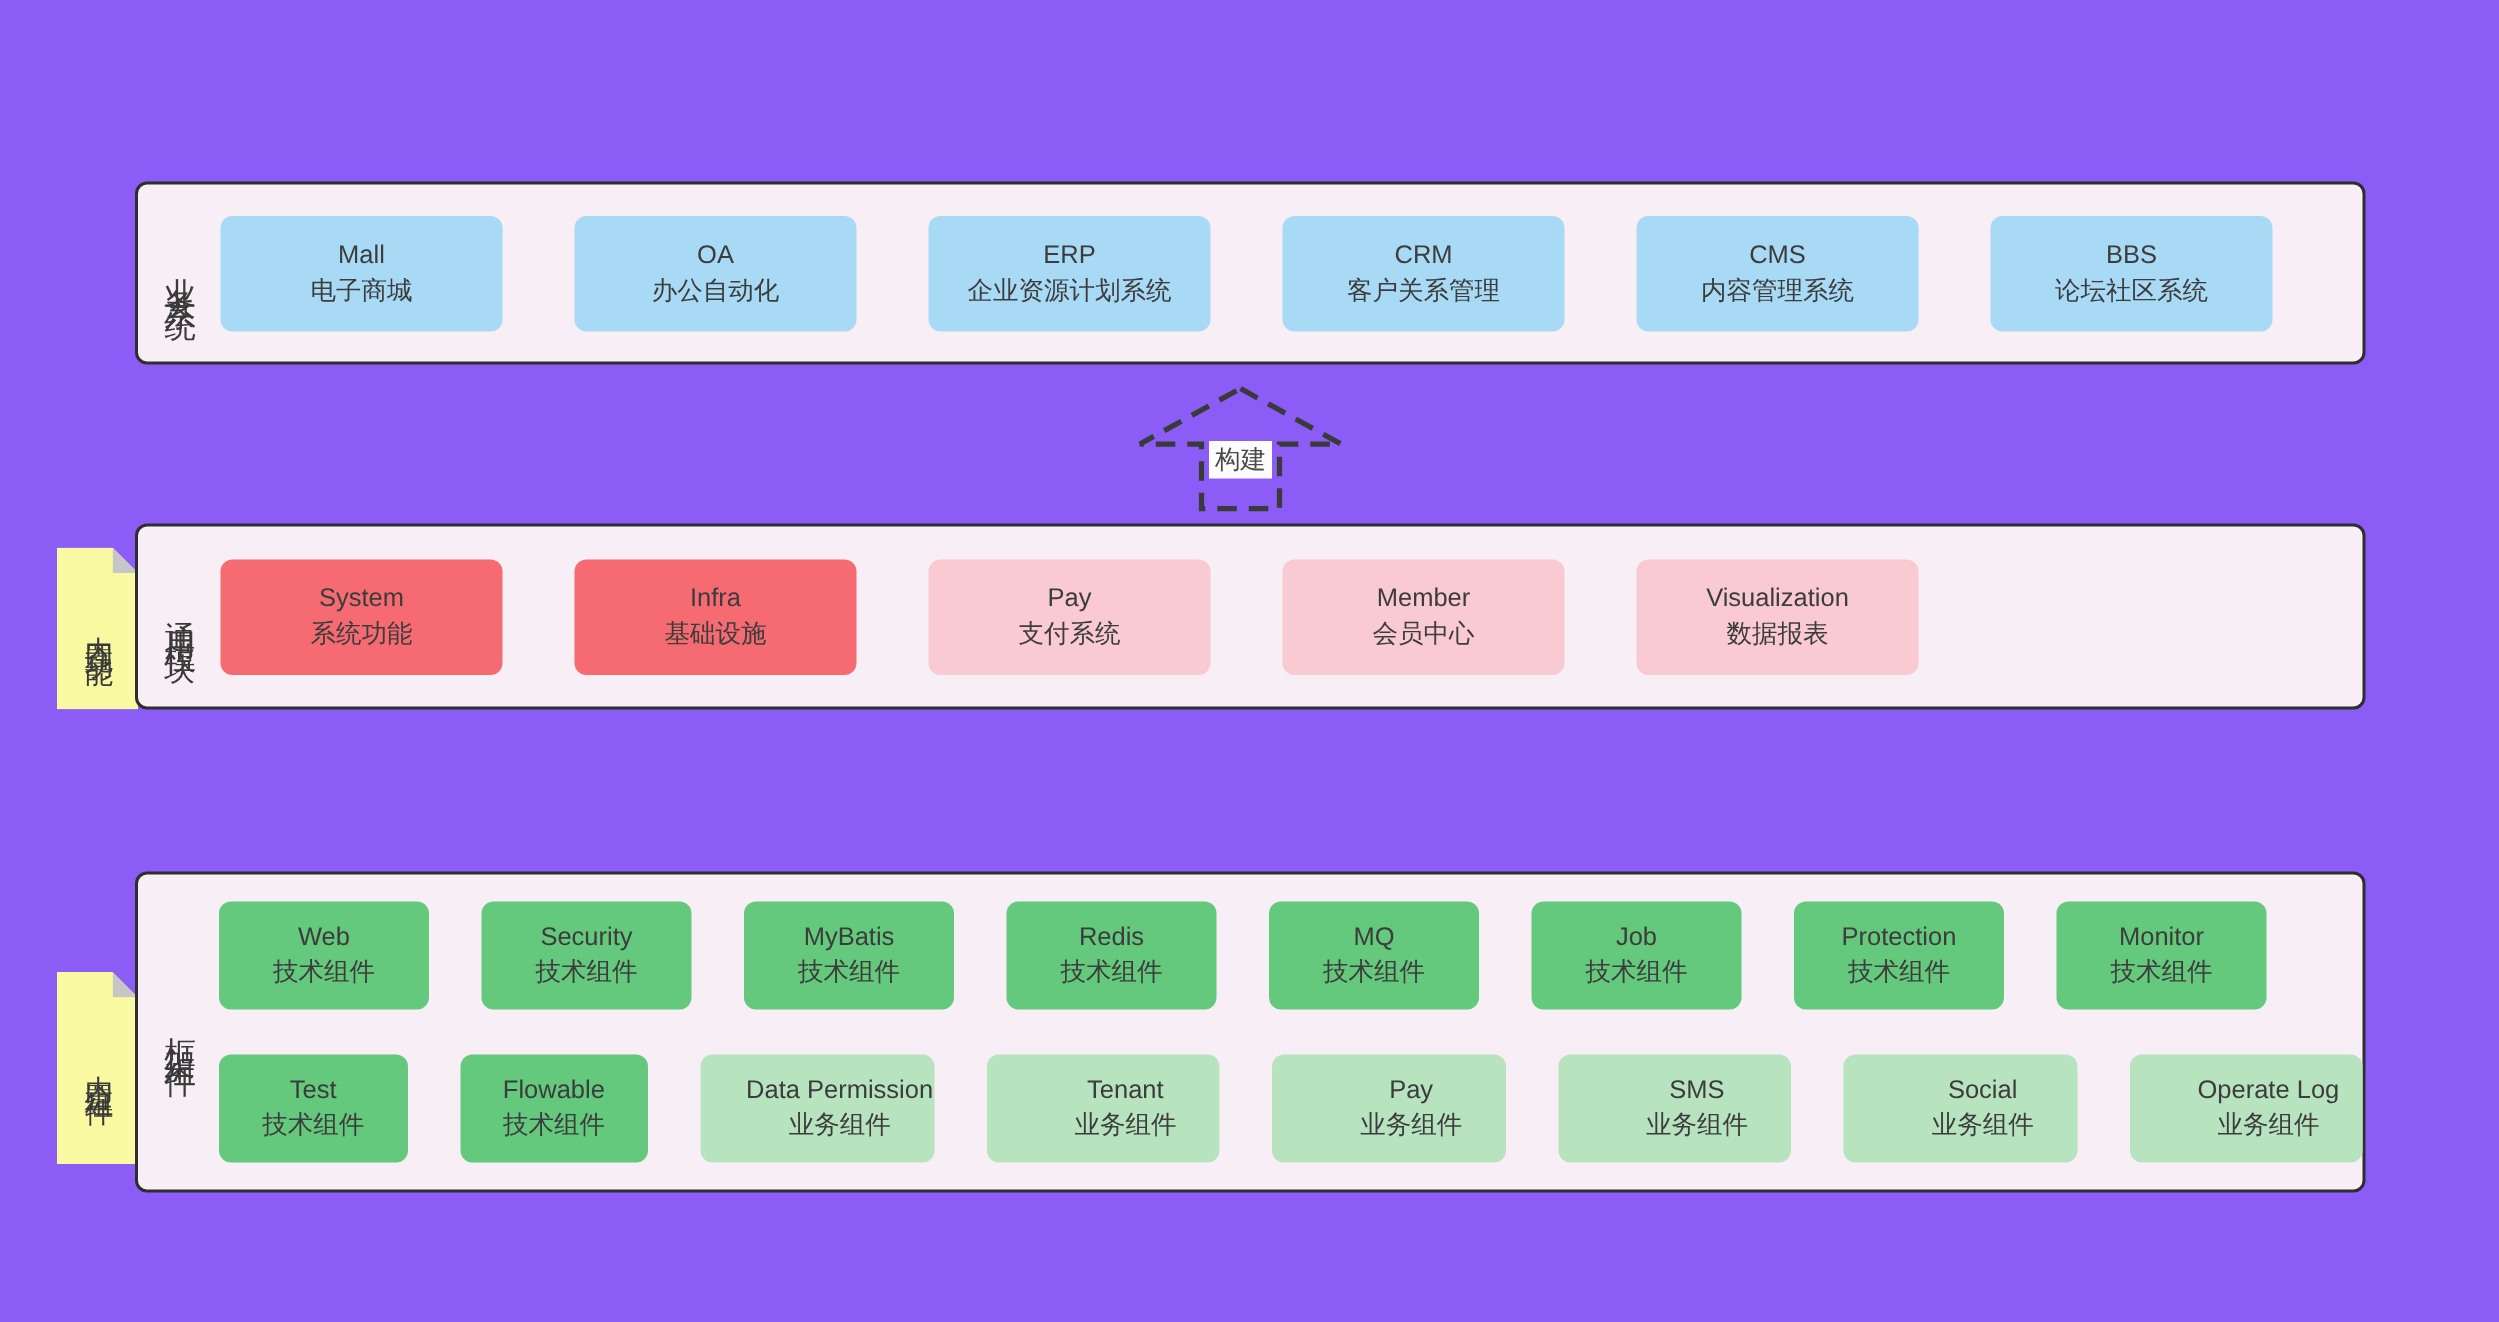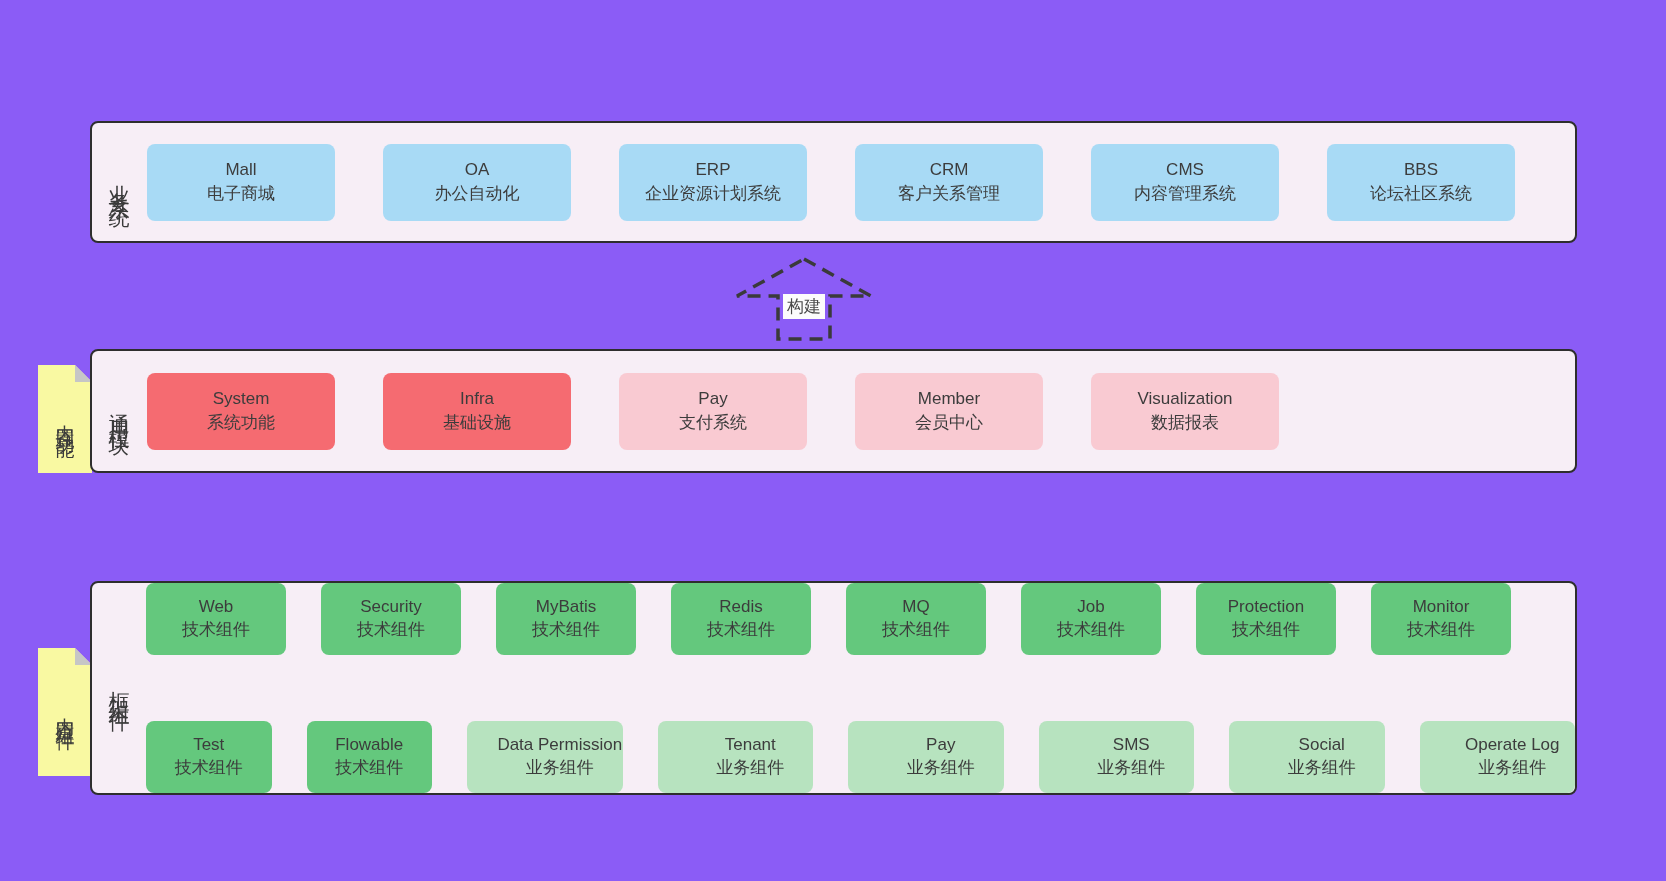--- a/index.html
+++ b/index.html
@@ -10,21 +10,21 @@
   .l1{top:121px;height:122px;}
   .l2{top:349px;height:124px;}
   .l3{top:581px;height:214px;}
 
   .layer-label{position:absolute;left:13px;top:50%;transform:translateY(-50%);
     writing-mode:vertical-rl;text-orientation:upright;letter-spacing:7px;
     font-size:21px;color:#3a3a3a;white-space:nowrap;}
 
   .rows{position:absolute;left:0;top:0;right:0;bottom:0;display:flex;flex-direction:column;justify-content:center;}
   .l1 .rows,.l2 .rows{padding-left:55px;}
-  .l3 .rows{padding-left:54px;gap:30px;justify-content:space-between;}
+  .l3 .rows{padding-left:54px;gap:30px;}
   .row{display:flex;}
   .l1 .row,.l2 .row{gap:48px;}
   .l3 .row{gap:35px;}
 
   
   .box{display:flex;flex-direction:column;justify-content:center;align-items:center;
     border-radius:8px;text-align:center;color:#3c3c3c;}
   .l1 .box,.l2 .box{width:188px;height:77px;}
   .l3 .box{width:140px;height:72px;}
   .box .en,.box .zh{font-size:17px;line-height:1.4;}
@@ -41,21 +41,21 @@
     display:flex;align-items:center;justify-content:center;}
   .note::after{content:'';position:absolute;top:0;right:0;width:17px;height:17px;
     background:#c6c6c6;clip-path:polygon(0 0,100% 100%,0 100%);}
   .note1{top:365px;height:108px;}
   .note2{top:648px;height:128px;}
   .note span{writing-mode:vertical-rl;text-orientation:upright;letter-spacing:5px;
     font-size:19px;color:#3a3a3a;white-space:nowrap;}
 
   
   .arrow{position:absolute;width:140px;height:86px;}
-  .arrow1{left:734px;top:256px;}
+  .arrow1{left:757px;top:256px;}
   .arrow2{left:770px;top:488px;}
   .arrow svg{position:absolute;inset:0;}
   .arrow path{fill:none;stroke:#3a3a3a;stroke-width:3.5;stroke-dasharray:13 8;}
   .arrow-label{position:absolute;left:50%;top:38px;transform:translateX(-50%);
     background:#fcfcfc;padding:1px 4px;font-size:17px;color:#4a4a4a;white-space:nowrap;}
 </style>
 </head>
 <body>
 
 <div class="canvas">

